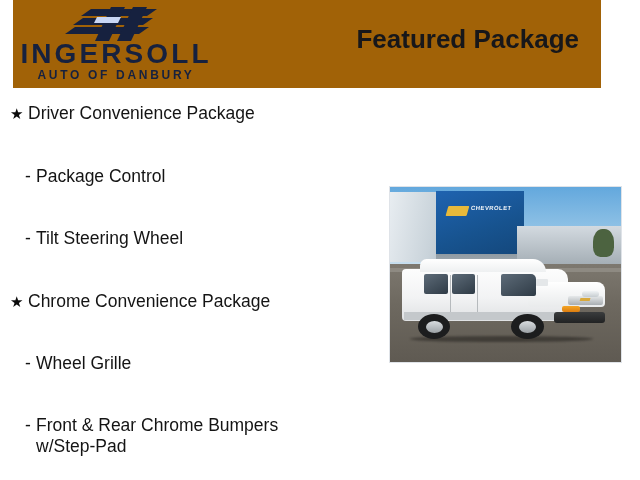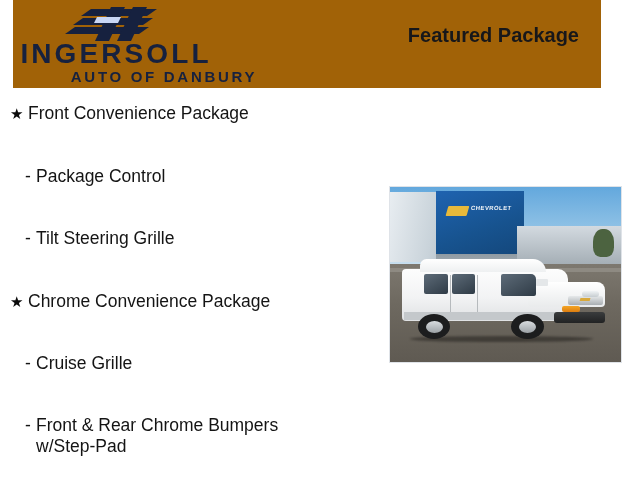--- a/index.html
+++ b/index.html
@@ -43,32 +43,31 @@
     letter-spacing: 3.1px;
     color: #16213f;
     line-height: 1;
     white-space: nowrap;
   }
   .brand-tagline {
     position: absolute;
     left: 0; top: 67px;
     width: 206px;
     text-align: center;
-    font-size: 15px;
+    font-size: 12px;
     font-weight: bold;
     letter-spacing: 2.7px;
     color: #16213f;
     line-height: 1;
     white-space: nowrap;
-    padding-left: 48px;
   }
   .header-title {
     position: absolute;
     right: 22px; top: 24px;
-    font-size: 20px;
+    font-size: 26px;
     font-weight: bold;
     color: #17171a;
     letter-spacing: 0px;
     white-space: nowrap;
   }
 
   
   .features {
     position: absolute;
     left: 0; top: 88px;
@@ -295,41 +294,41 @@
     <div class="brand-tagline">AUTO OF DANBURY</div>
   </div>
 
   <div class="header-title">Featured Package</div>
 </div>
 
 <div class="features">
 
   <div class="feature-row level-1" style="top:15px">
     <span class="bullet-star">★</span>
-    <span class="feature-label">Front Convenience Package</span>
+    <span class="feature-label">Driver Convenience Package</span>
   </div>
 
   <div class="feature-row level-2" style="top:78px">
     <span class="bullet-dash">-</span>
     <span class="feature-label">Package Control</span>
   </div>
 
   <div class="feature-row level-2" style="top:140px">
     <span class="bullet-dash">-</span>
-    <span class="feature-label">Tilt Steering Grille</span>
+    <span class="feature-label">Tilt Steering Wheel</span>
   </div>
 
   <div class="feature-row level-1" style="top:203px">
     <span class="bullet-star">★</span>
     <span class="feature-label">Chrome Convenience Package</span>
   </div>
 
   <div class="feature-row level-2" style="top:265px">
     <span class="bullet-dash">-</span>
-    <span class="feature-label">Cruise Grille</span>
+    <span class="feature-label">Wheel Grille</span>
   </div>
 
   <div class="feature-row level-2" style="top:327px">
     <span class="bullet-dash">-</span>
     <span class="feature-label">Front &amp; Rear Chrome Bumpers
 w/Step-Pad</span>
   </div>
 </div>
 
 <div class="vehicle-photo">

